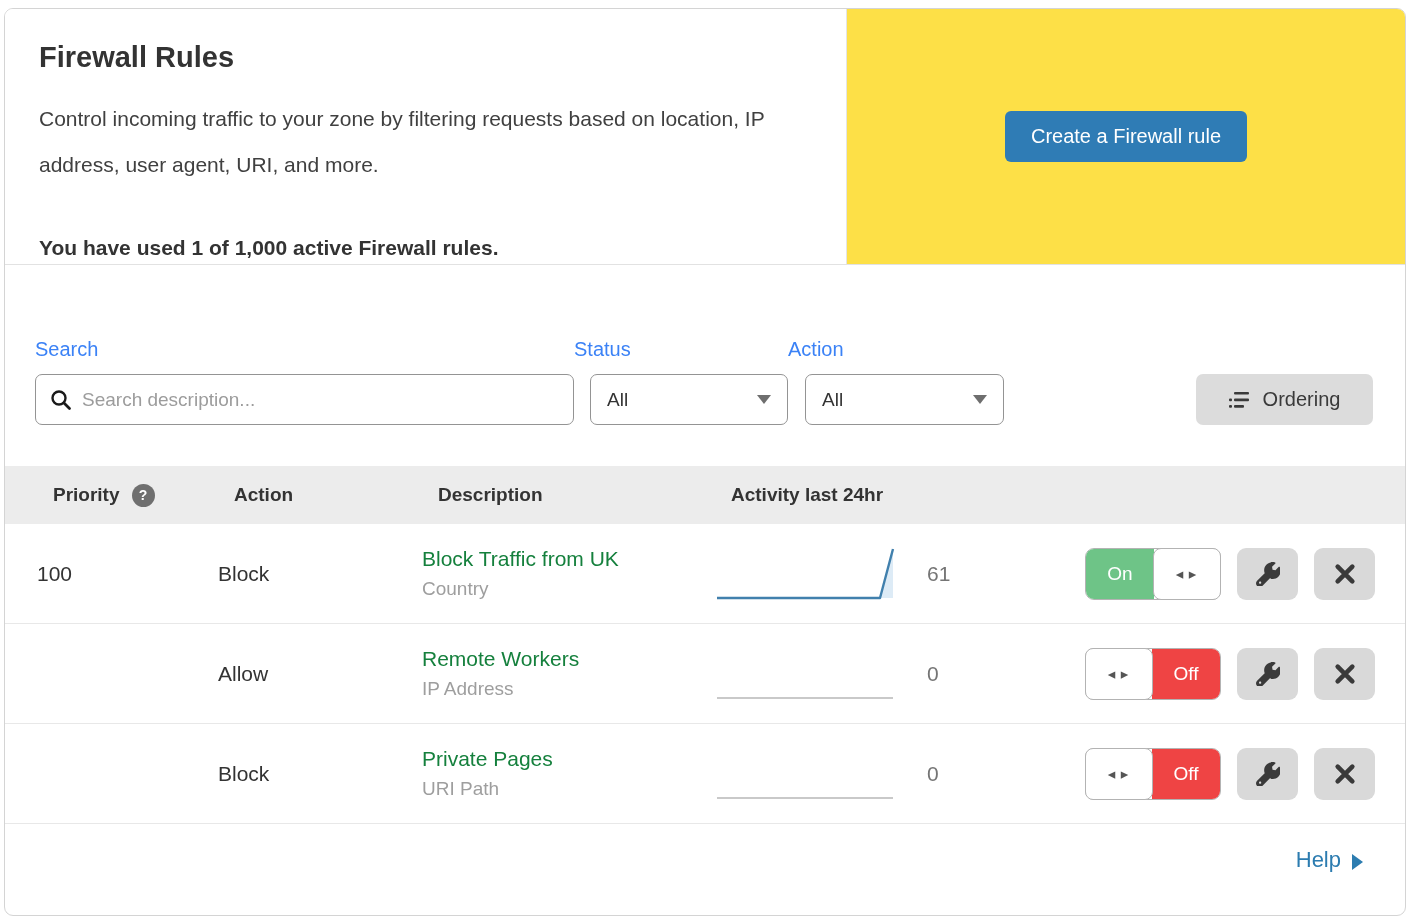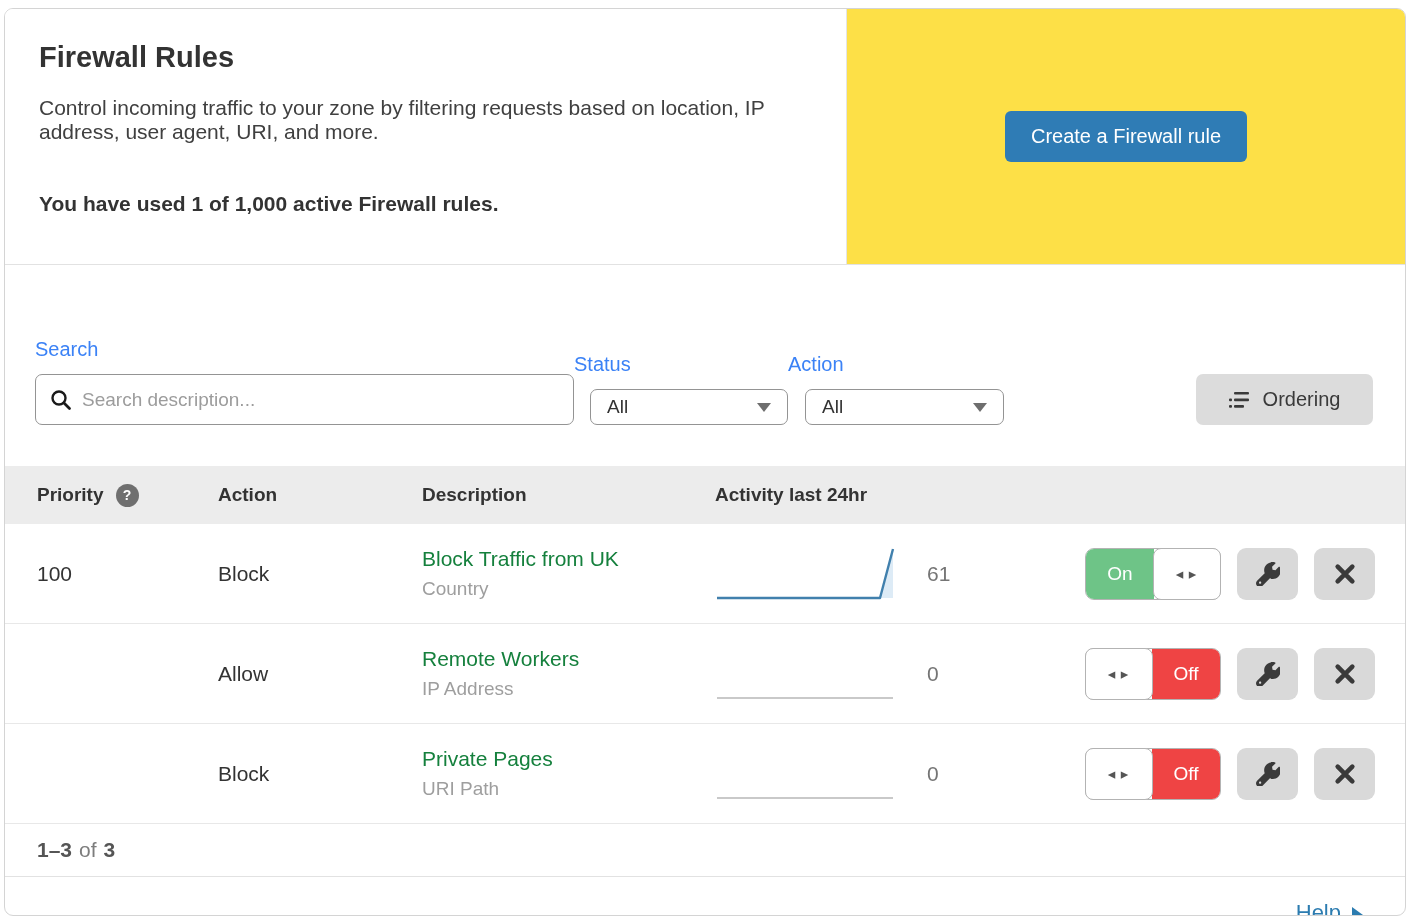--- a/index.html
+++ b/index.html
@@ -14,21 +14,21 @@
   }
 
   
   .header { display: flex; height: 256px; border-bottom: 1px solid #e2e2e2; }
   .header-left { width: 841px; padding: 32px 34px; background: #fff; }
   .header-right {
     flex: 1; background: #fde047; border-left: 1px solid #e4e4e4;
     display: flex; align-items: center; justify-content: center;
   }
   .page-title { font-size: 29px; font-weight: bold; color: #333; margin-bottom: 22px; }
-  .page-desc { font-size: 21px; color: #404040; line-height: 24px; max-width: 770px; }
+  .page-desc { font-size: 21px; color: #404040; line-height: 46px; max-width: 770px; }
   .usage-note { font-size: 21px; font-weight: bold; color: #333; margin-top: 48px; }
   .create-btn {
     background: #2f7cb5; color: #fff; border: none; border-radius: 6px;
     font-size: 20px; padding: 14px 26px; cursor: pointer;
     font-family: "Liberation Sans", sans-serif;
   }
 
   
   .filters { display: flex; align-items: flex-end; padding: 26px 32px 0 30px; height: 160px; }
   .field { display: flex; flex-direction: column; }
@@ -36,42 +36,42 @@
   .search-box {
     width: 539px; height: 51px; border: 1px solid #949494; border-radius: 7px;
     display: flex; align-items: center; padding: 0 14px; background: #fff;
   }
   .search-box input {
     border: none; outline: none; font-size: 19px; color: #333; flex: 1;
     font-family: "Liberation Sans", sans-serif; margin-left: 10px;
   }
   .search-box input::placeholder { color: #9c9c9c; }
   .select {
-    height: 36px; border: 1px solid #949494; border-radius: 7px; background: #fff;
+    height: 51px; border: 1px solid #949494; border-radius: 7px; background: #fff;
     display: flex; align-items: center; justify-content: space-between;
     padding: 0 16px; font-size: 19px; color: #333; cursor: pointer;
   }
   .select.status { width: 198px; margin-left: 16px; }
   .select.action { width: 199px; margin-left: 17px; }
   .chevron-down {
     width: 0; height: 0; border-left: 7px solid transparent;
     border-right: 7px solid transparent; border-top: 9px solid #6e6e6e;
   }
   .filters .spacer { flex: 1; }
   .ordering-btn {
     width: 177px; height: 51px; background: #dcdcdc; border: none; border-radius: 7px;
     font-size: 20px; color: #3a3a3a; display: flex; align-items: center; justify-content: center;
     gap: 12px; cursor: pointer; font-family: "Liberation Sans", sans-serif;
   }
 
   
   .thead {
     margin-top: 41px; height: 58px; background: #ececec;
     display: grid; grid-template-columns: 181px 204px 293px 490px 1fr;
-    align-items: center; padding-left: 32px; font-size: 19px; font-weight: bold; color: #333;
+    align-items: center; padding-left: 48px; font-size: 19px; font-weight: bold; color: #333;
   }
   .th-priority { display: flex; align-items: center; gap: 12px; }
   .help-circle {
     width: 23px; height: 23px; border-radius: 50%; background: #6f6f6f; color: #fff;
     font-size: 14px; font-weight: bold; display: flex; align-items: center; justify-content: center;
     cursor: pointer;
   }
   .trow {
     display: grid; grid-template-columns: 181px 204px 293px 212px 128px 1fr;
     align-items: center; padding-left: 32px; height: 100px;
@@ -283,25 +283,20 @@
         </svg>
       </button>
       <button class="icon-btn">
         <svg width="22" height="22" viewBox="0 0 24 24">
           <path d="M4 4 L20 20 M20 4 L4 20" stroke="#3a3a3a" stroke-width="5" stroke-linecap="round"></path>
         </svg>
       </button>
     </div>
   </div>
 
-  <div class="pagination">
-    <span class="bold">1–3</span>
-    <span class="mid">of</span>
-    <span class="bold">3</span>
-  </div>
 
   <div class="help-row">
     <a class="help-link">
       <span>Help</span>
       <span class="arrow-right"></span>
     </a>
   </div>
 
 </div>
 

